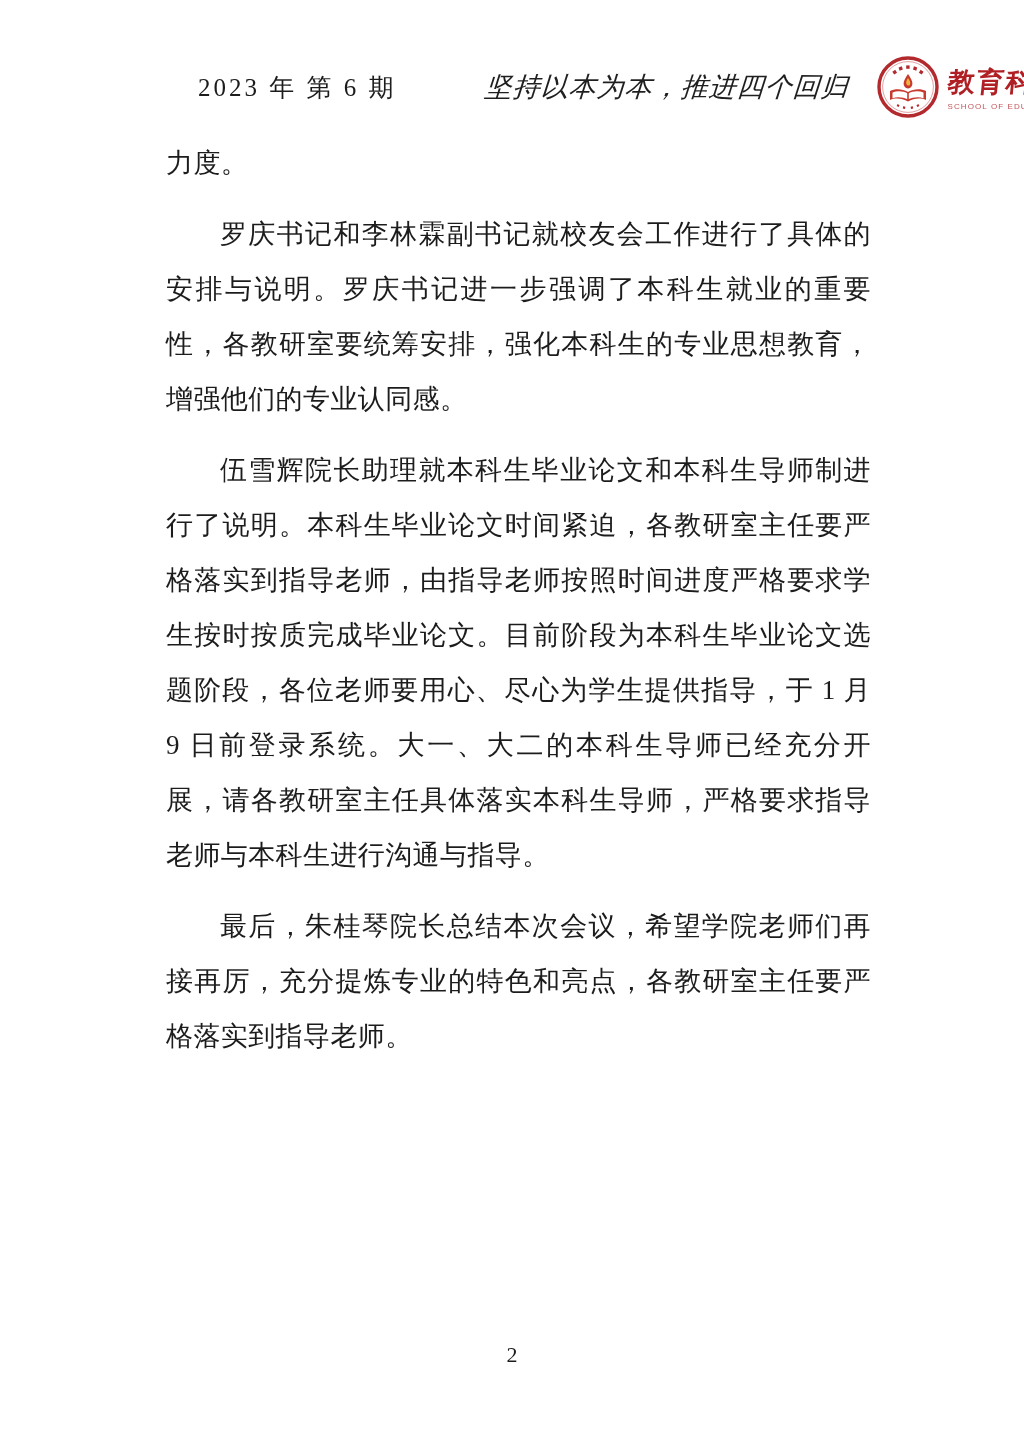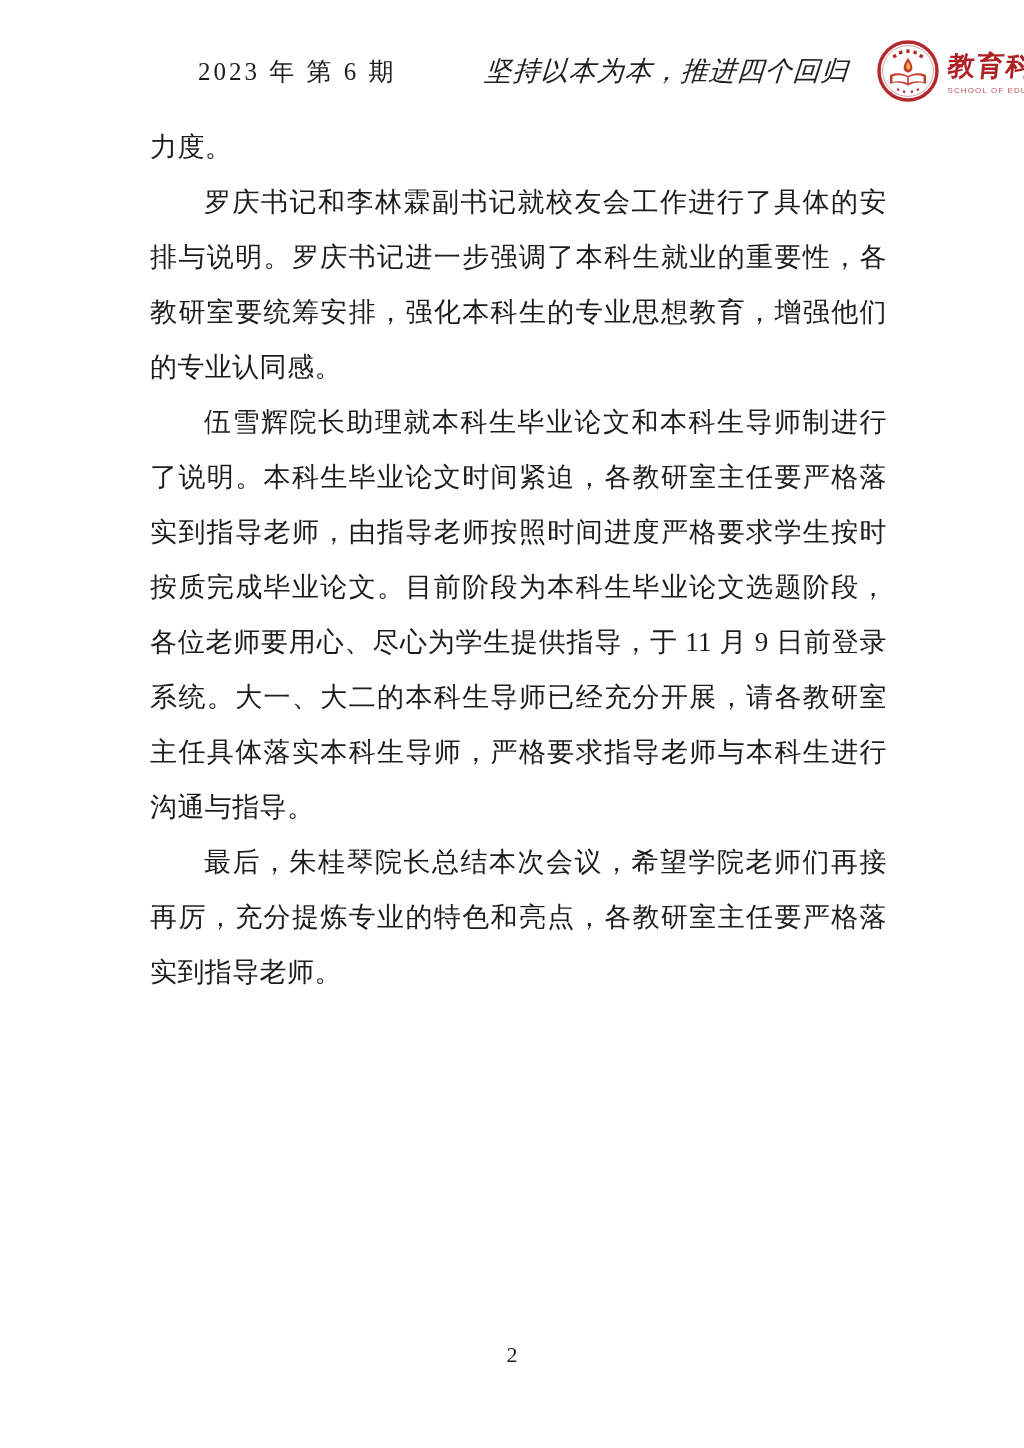--- a/index.html
+++ b/index.html
@@ -13,21 +13,21 @@
     height: 1448px;
     background: #ffffff;
     overflow: hidden;
     font-family: "Liberation Serif", "DejaVu Serif", serif;
     color: #1c1c1c;
   }
 
   
   .header {
     position: absolute;
-    top: 36px;
+    top: 52px;
     left: 150px;
     right: 110px;
     height: 70px;
     display: flex;
     align-items: center;
     justify-content: space-between;
   }
   .issue {
     font-size: 25px;
     letter-spacing: 3px;
@@ -83,21 +83,21 @@
     position: absolute;
     top: 120px;
     left: 150px;
     width: 737px;
     font-size: 27px;
     line-height: 55px;
     text-align: justify;
     color: #1c1c1c;
   }
   .doc-body p {
-    margin: 0;
+    margin: 16px;
     letter-spacing: 0.4px;
   }
   .doc-body p.indent {
     text-indent: 2em;
   }
 
   
   .footer {
     position: absolute;
     top: 1342px;
@@ -153,21 +153,21 @@
       <div class="logo-text">
         <div class="logo-cn">教育科学学院</div>
         <div class="logo-en">SCHOOL OF EDUCATIONAL SCIENCES</div>
       </div>
     </div>
   </header>
 
   <main class="doc-body">
     <p>力度。</p>
     <p class="indent">罗庆书记和李林霖副书记就校友会工作进行了具体的安排与说明。罗庆书记进一步强调了本科生就业的重要性，各教研室要统筹安排，强化本科生的专业思想教育，增强他们的专业认同感。</p>
-    <p class="indent">伍雪辉院长助理就本科生毕业论文和本科生导师制进行了说明。本科生毕业论文时间紧迫，各教研室主任要严格落实到指导老师，由指导老师按照时间进度严格要求学生按时按质完成毕业论文。目前阶段为本科生毕业论文选题阶段，各位老师要用心、尽心为学生提供指导，于 11 月 9 日前登录系统。大一、大二的本科生导师已经充分开展，请各教研室主任具体落实本科生导师，严格要求指导老师与本科生进行沟通与指导。</p>
+    <p class="indent">伍雪辉院长助理就本科生毕业论文和本科生导师制进行了说明。本科生毕业论文时间紧迫，各教研室主任要严格落实到指导老师，由指导老师按照时间进度严格要求学生按时按质完成毕业论文。目前阶段为本科生毕业论文选题阶段，各位老师要用心、尽心为学生提供指导，于 1 月 9 日前登录系统。大一、大二的本科生导师已经充分开展，请各教研室主任具体落实本科生导师，严格要求指导老师与本科生进行沟通与指导。</p>
     <p class="indent">最后，朱桂琴院长总结本次会议，希望学院老师们再接再厉，充分提炼专业的特色和亮点，各教研室主任要严格落实到指导老师。</p>
   </main>
 
   <footer class="footer">
     <span class="page-number">2</span>
   </footer>
 
 </div>
 
 </body></html>

